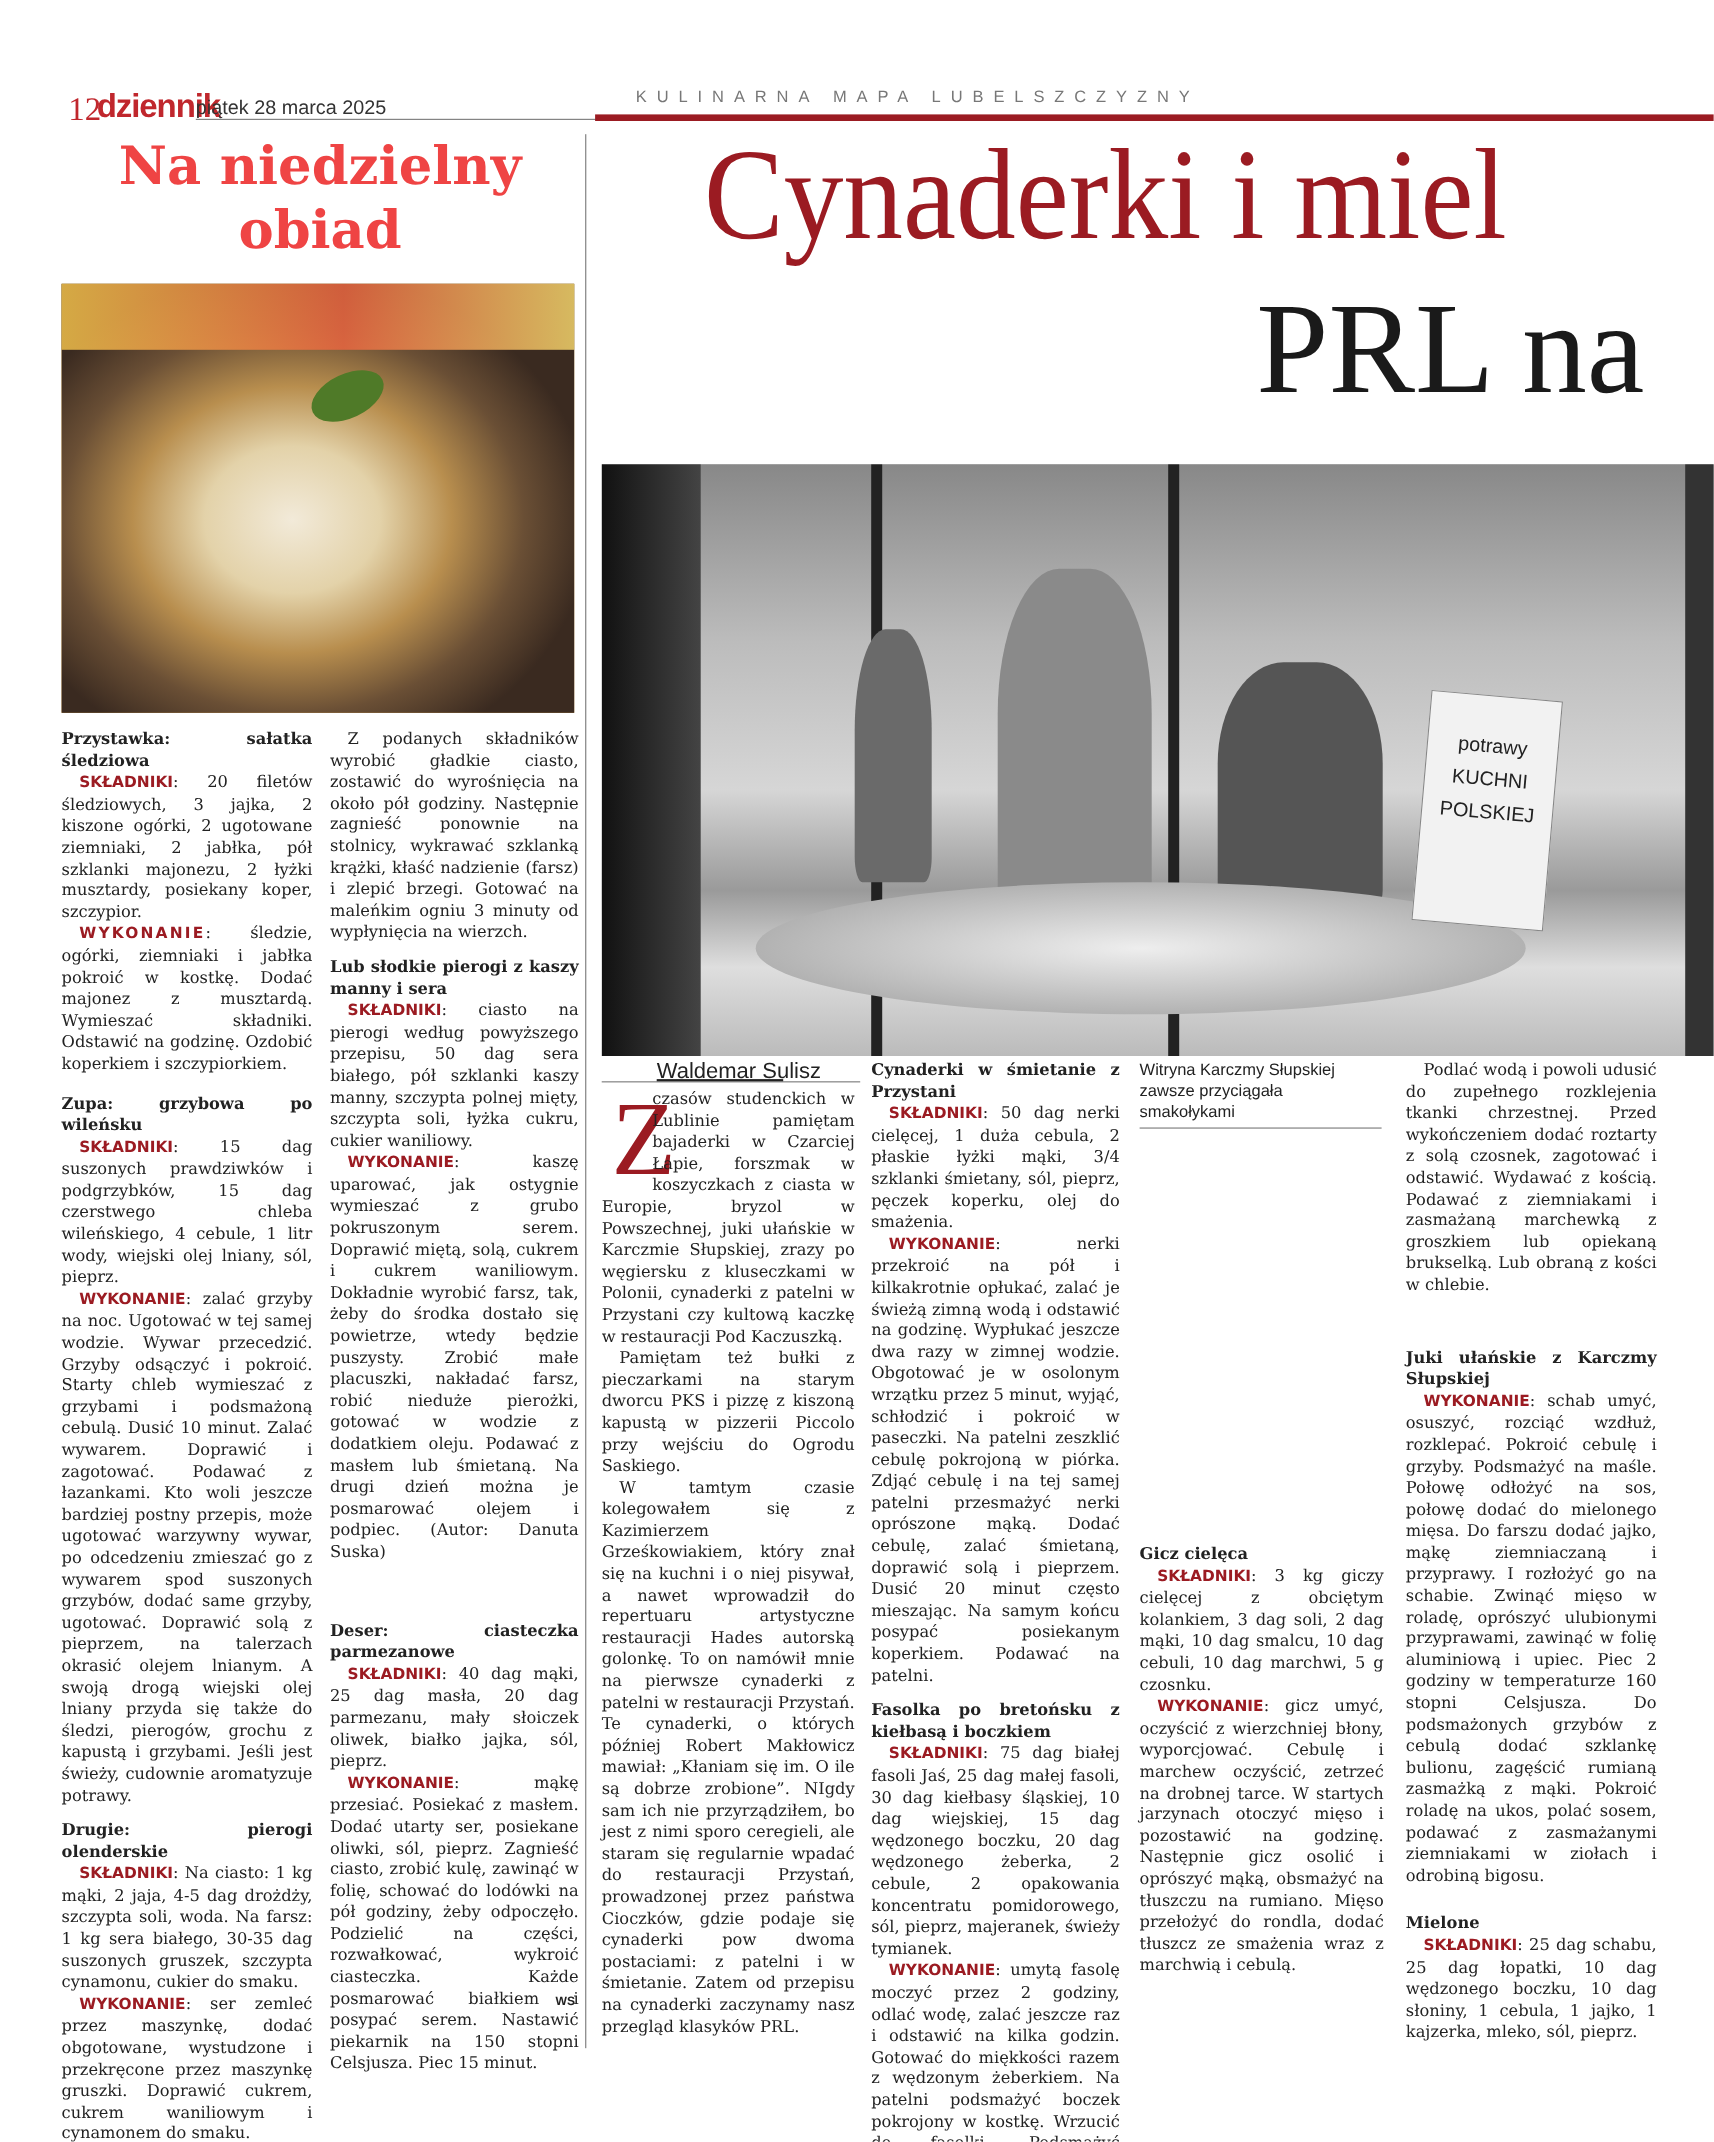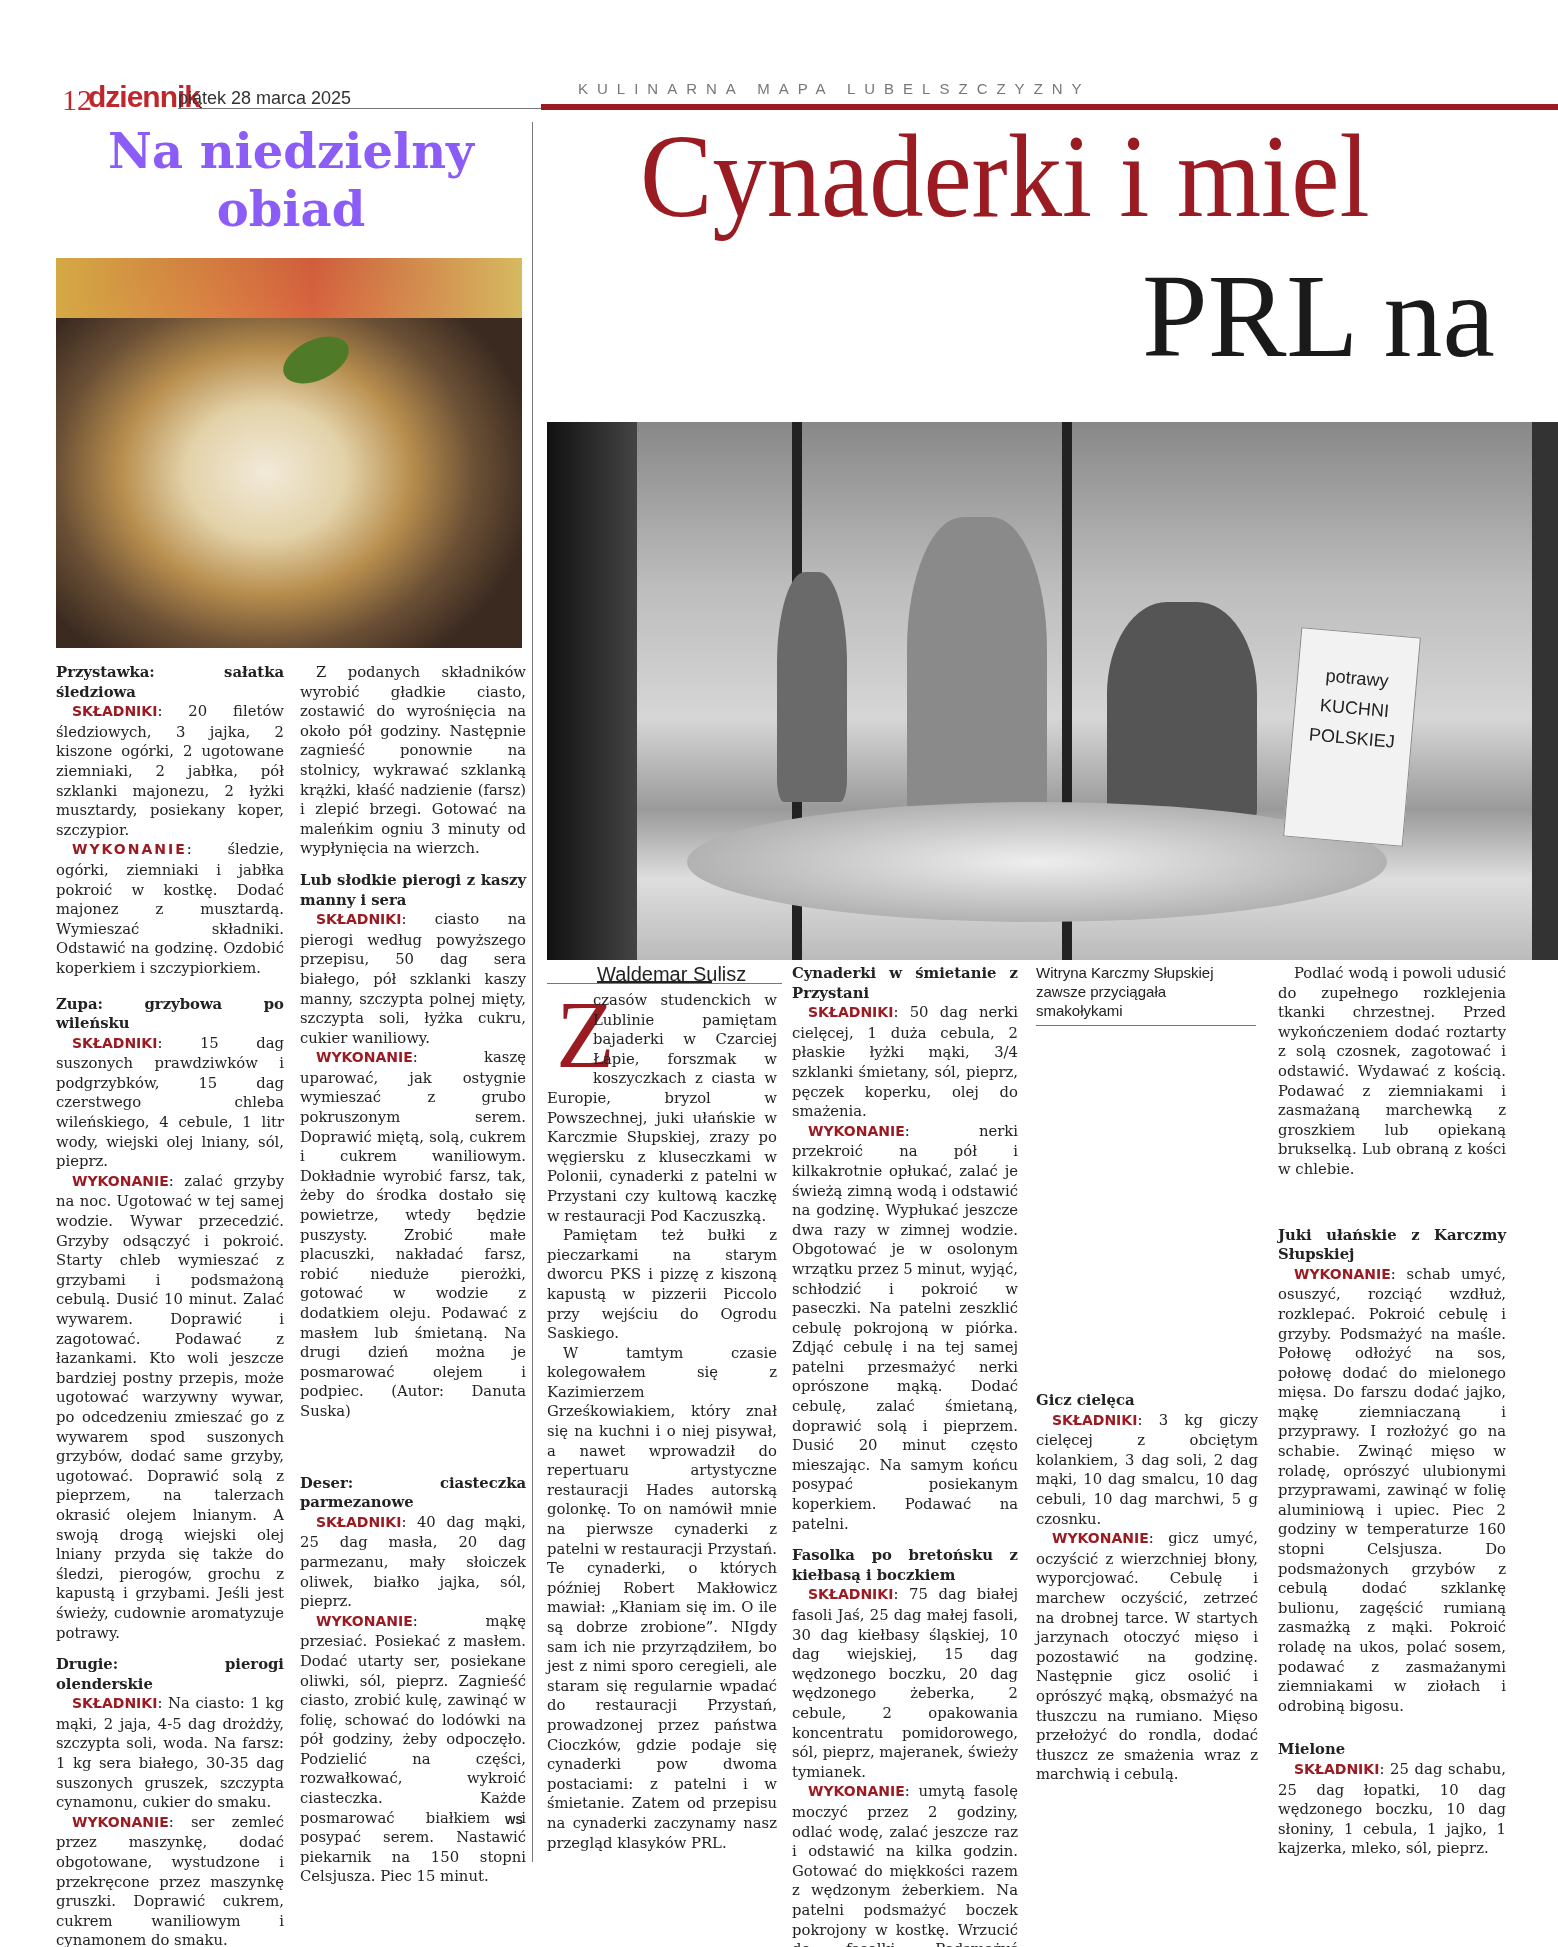--- a/index.html
+++ b/index.html
@@ -4,21 +4,21 @@
 <style>
   html,body{margin:0;padding:0;background:#fff;}
   body{width:1558px;height:1947px;position:relative;overflow:hidden;font-family:"DejaVu Serif",serif;color:#1e1e1e;}
   .abs{position:absolute;}
   .hdr-num{left:62px;top:83px;font-family:"Liberation Serif",serif;font-size:30px;color:#c0272d;}
   .hdr-logo{left:88px;top:80px;font-family:"Liberation Sans",sans-serif;font-weight:bold;font-size:30px;color:#c0272d;letter-spacing:-1px;text-align:center;}
   .hdr-date{left:178px;top:88px;font-family:"Liberation Sans",sans-serif;font-size:18px;color:#333;}
   .hdr-line{left:178px;top:108px;width:400px;height:1px;background:#777;}
   .section-kicker{left:578px;top:80px;font-family:"Liberation Sans",sans-serif;font-size:15px;letter-spacing:9px;color:#777;}
   .kicker-bar{left:541px;top:104px;width:1017px;height:6px;background:#9b1b22;}
-  .left-title{left:56px;top:122px;width:470px;text-align:center;font-family:"DejaVu Serif",serif;font-weight:bold;font-size:48px;line-height:58px;color:#8b5cf6;}
+  .left-title{left:56px;top:122px;width:470px;text-align:center;font-family:"DejaVu Serif",serif;font-weight:bold;font-size:48px;line-height:58px;color:#ef4444;}
   .vrule{left:532px;top:122px;width:1px;height:1740px;background:#777;}
   .main-title-1{left:640px;top:112px;font-family:"Liberation Serif",serif;font-size:118px;color:#9b1b22;line-height:130px;white-space:nowrap;transform:scaleX(0.92);transform-origin:left top;}
   .main-title-2{left:1142px;top:252px;font-family:"Liberation Serif",serif;font-size:118px;color:#1a1a1a;line-height:130px;white-space:nowrap;}
   .lead{left:824px;top:378px;font-family:"Liberation Sans",sans-serif;font-size:24px;white-space:nowrap;color:#222;margin-top:47px;}
   .lead b{color:#9b1b22;}
   .photo-food{left:56px;top:258px;width:466px;height:390px;background:radial-gradient(ellipse at 45% 55%,#f2ead9 0,#e3d2a9 22%,#b88e4e 40%,#6a4f35 58%,#3a2a20 75%),linear-gradient(#d9a43b,#c88a2a);}
   .photo-food .basil{position:absolute;left:225px;top:82px;width:70px;height:40px;border-radius:50% 50% 50% 50%;background:#4f7a28;transform:rotate(-25deg);}
   .photo-food .orange{position:absolute;left:0;top:0;width:466px;height:60px;background:linear-gradient(90deg,#f0c04b,#e86540 55%,#f2d36b);opacity:.85;}
   .photo-bw{left:547px;top:422px;width:1011px;height:538px;background:linear-gradient(180deg,#888 0%,#bcbcbc 30%,#d6d6d6 55%,#9a9a9a 72%,#dedede 85%,#bbb 100%);overflow:hidden;}
   .photo-bw .frame{position:absolute;top:0;width:10px;height:100%;background:#222;}
@@ -113,21 +113,21 @@
   <p><span class="red">WYKONANIE</span><span>: nerki przekroić na pół i kilkakrotnie opłukać, zalać je świeżą zimną wodą i odstawić na godzinę. Wypłukać jeszcze dwa razy w zimnej wodzie. Obgotować je w osolonym wrzątku przez 5 minut, wyjąć, schłodzić i pokroić w paseczki. Na patelni zeszklić cebulę pokrojoną w piórka. Zdjąć cebulę i na tej samej patelni przesmażyć nerki oprószone mąką. Dodać cebulę, zalać śmietaną, doprawić solą i pieprzem. Dusić 20 minut często mieszając. Na samym końcu posypać posiekanym koperkiem. Podawać na patelni.</span></p>
   <p class="h">Fasolka po bretońsku z kiełbasą i boczkiem</p>
   <p><span class="red">SKŁADNIKI</span><span>: 75 dag białej fasoli Jaś, 25 dag małej fasoli, 30 dag kiełbasy śląskiej, 10 dag wiejskiej, 15 dag wędzonego boczku, 20 dag wędzonego żeberka, 2 cebule, 2 opakowania koncentratu pomidorowego, sól, pieprz, majeranek, świeży tymianek.</span></p>
   <p><span class="red">WYKONANIE</span><span>: umytą fasolę moczyć przez 2 godziny, odlać wodę, zalać jeszcze raz i odstawić na kilka godzin. Gotować do miękkości razem z wędzonym żeberkiem. Na patelni podsmażyć boczek pokrojony w kostkę. Wrzucić do fasolki. Podsmażyć kiełbasę z cebulką, dodać do fasolki. Obrać żeberko, dodać mięso. Zaprawić koncentratem, doprawić solą, pieprzem, roztartym majerankiem.</span></p>
 </div>
 
 <div class="abs caption">Witryna Karczmy Słupskiej zawsze przyciągała smakołykami</div>
 <div class="abs caption-line"></div>
 
 <div class="col" style="left:1036px;top:1360px;width:222px;">
-  <p class="h" style="margin-top:30px">Gicz cielęca</p>
+  <p class="h" style="margin-top:43px">Gicz cielęca</p>
   <p><span class="red">SKŁADNIKI</span><span>: 3 kg giczy cielęcej z obciętym kolankiem, 3 dag soli, 2 dag mąki, 10 dag smalcu, 10 dag cebuli, 10 dag marchwi, 5 g czosnku.</span></p>
   <p><span class="red">WYKONANIE</span><span>: gicz umyć, oczyścić z wierzchniej błony, wyporcjować. Cebulę i marchew oczyścić, zetrzeć na drobnej tarce. W startych jarzynach otoczyć mięso i pozostawić na godzinę. Następnie gicz osolić i oprószyć mąką, obsmażyć na tłuszczu na rumiano. Mięso przełożyć do rondla, dodać tłuszcz ze smażenia wraz z marchwią i cebulą.</span></p>
 </div>
 
 <div class="col" style="left:1278px;top:963px;width:228px;">
   <p>Podlać wodą i powoli udusić do zupełnego rozklejenia tkanki chrzestnej. Przed wykończeniem dodać roztarty z solą czosnek, zagotować i odstawić. Wydawać z kością. Podawać z ziemniakami i zasmażaną marchewką z groszkiem lub opiekaną brukselką. Lub obraną z kości w chlebie.</p>
   <p class="h" style="margin-top:46px">Juki ułańskie z Karczmy Słupskiej</p>
   <p><span class="red">WYKONANIE</span><span>: schab umyć, osuszyć, rozciąć wzdłuż, rozklepać. Pokroić cebulę i grzyby. Podsmażyć na maśle. Połowę odłożyć na sos, połowę dodać do mielonego mięsa. Do farszu dodać jajko, mąkę ziemniaczaną i przyprawy. I rozłożyć go na schabie. Zwinąć mięso w roladę, oprószyć ulubionymi przyprawami, zawinąć w folię aluminiową i upiec. Piec 2 godziny w temperaturze 160 stopni Celsjusza. Do podsmażonych grzybów z cebulą dodać szklankę bulionu, zagęścić rumianą zasmażką z mąki. Pokroić roladę na ukos, polać sosem, podawać z zasmażanymi ziemniakami w ziołach i odrobiną bigosu.</span></p>
   <p class="h" style="margin-top:24px">Mielone</p>
   <p><span class="red">SKŁADNIKI</span><span>: 25 dag schabu, 25 dag łopatki, 10 dag wędzonego boczku, 10 dag słoniny, 1 cebula, 1 jajko, 1 kajzerka, mleko, sól, pieprz.</span></p>

